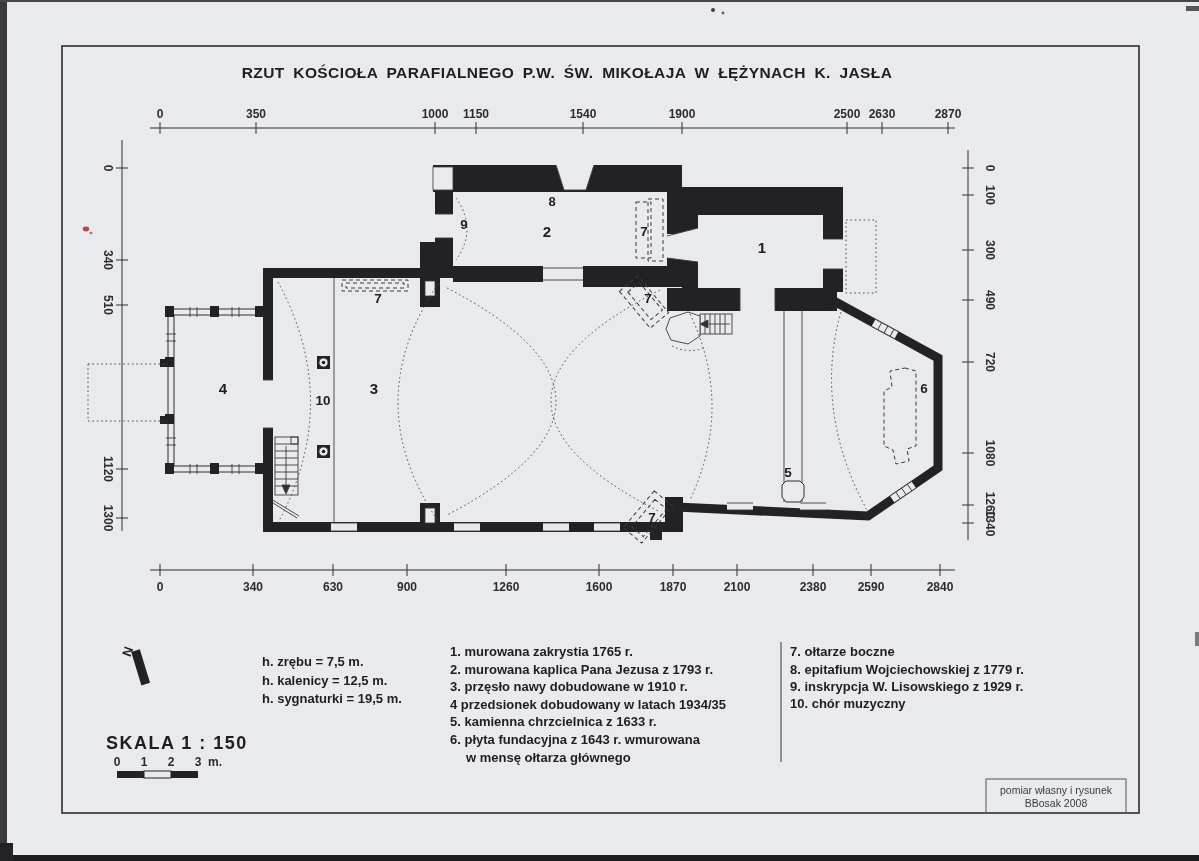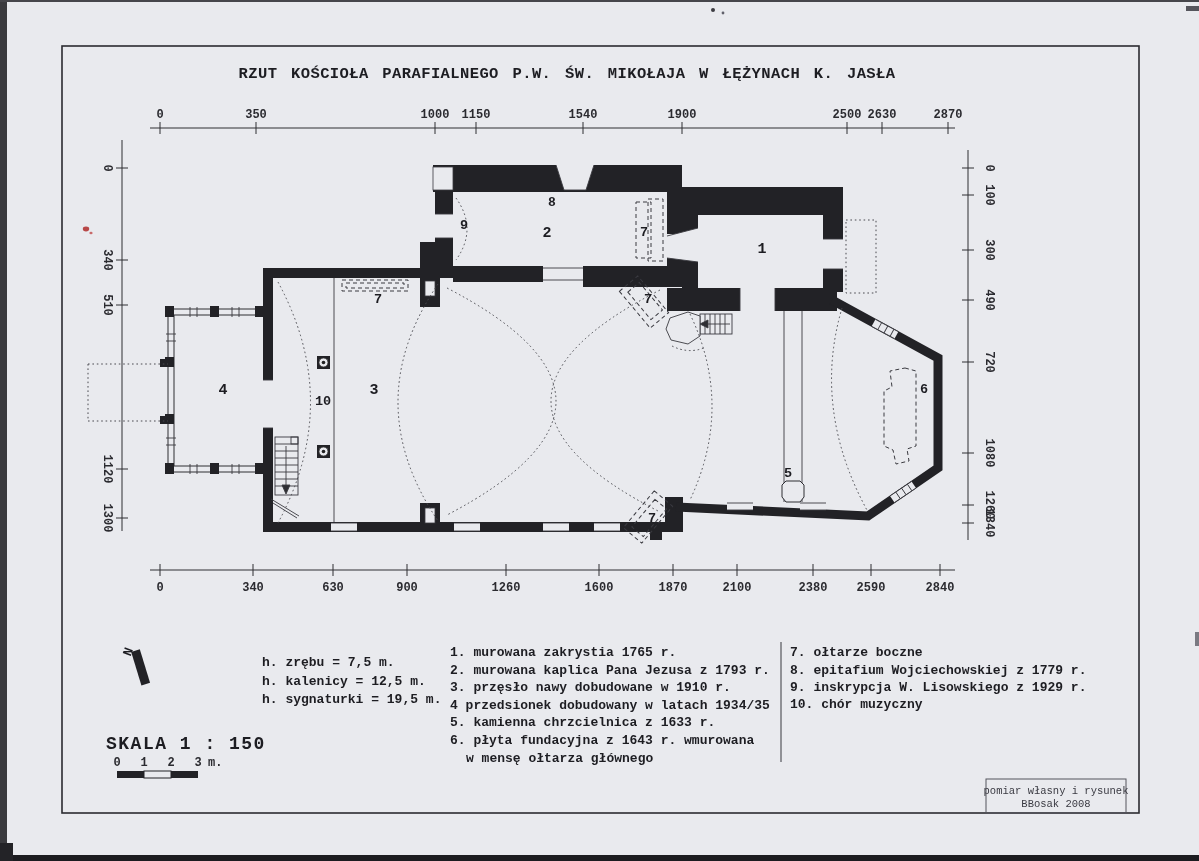--- a/index.html
+++ b/index.html
@@ -1,17 +1,17 @@
 <!DOCTYPE html>
 <html><head>
 <meta charset="utf-8">
 <style>
   html,body{margin:0;padding:0;background:#caccd3;}
   .photo{position:relative;width:1199px;height:861px;background:#e9eaee;overflow:hidden;
-         font-family:Liberation Mono, monospace;}
+         font-family:Liberation Sans, sans-serif;}
   svg{display:block}
   text{fill:#1d1d22;}
   .t-title{font-size:15.5px;font-weight:bold;letter-spacing:.4px;word-spacing:4px;}
   .t-ruler{font-size:12px;font-weight:bold;fill:#2b2b30;}
   .t-room{font-weight:bold;}
   .t-leg{font-size:13px;font-weight:bold;}
   .t-skala{font-size:18px;font-weight:bold;letter-spacing:1.5px;}
   .t-credit{font-size:10.5px;fill:#3a3a42;}
   .wall{fill:#222226;stroke:none;}
   .thin{stroke:#2e2e33;stroke-width:1;fill:none;}

